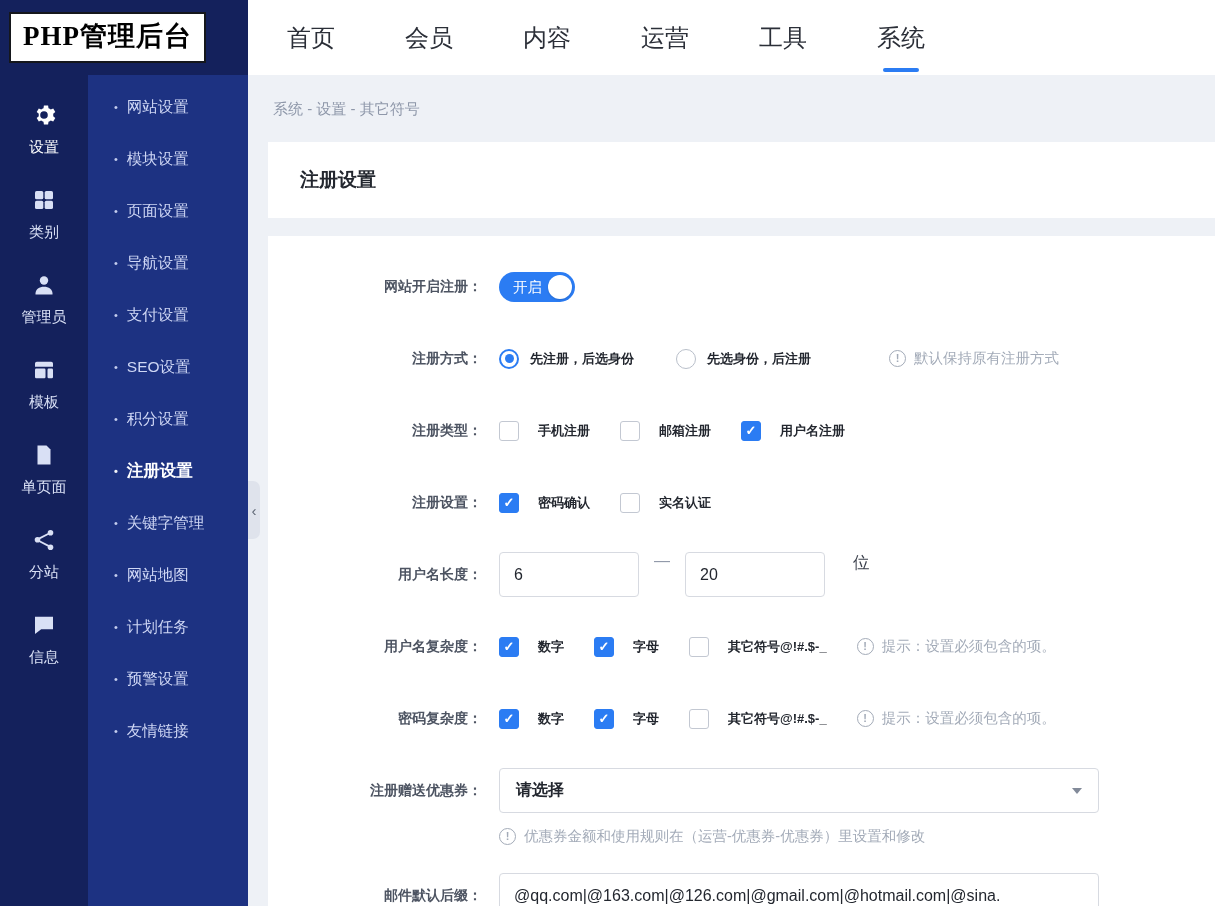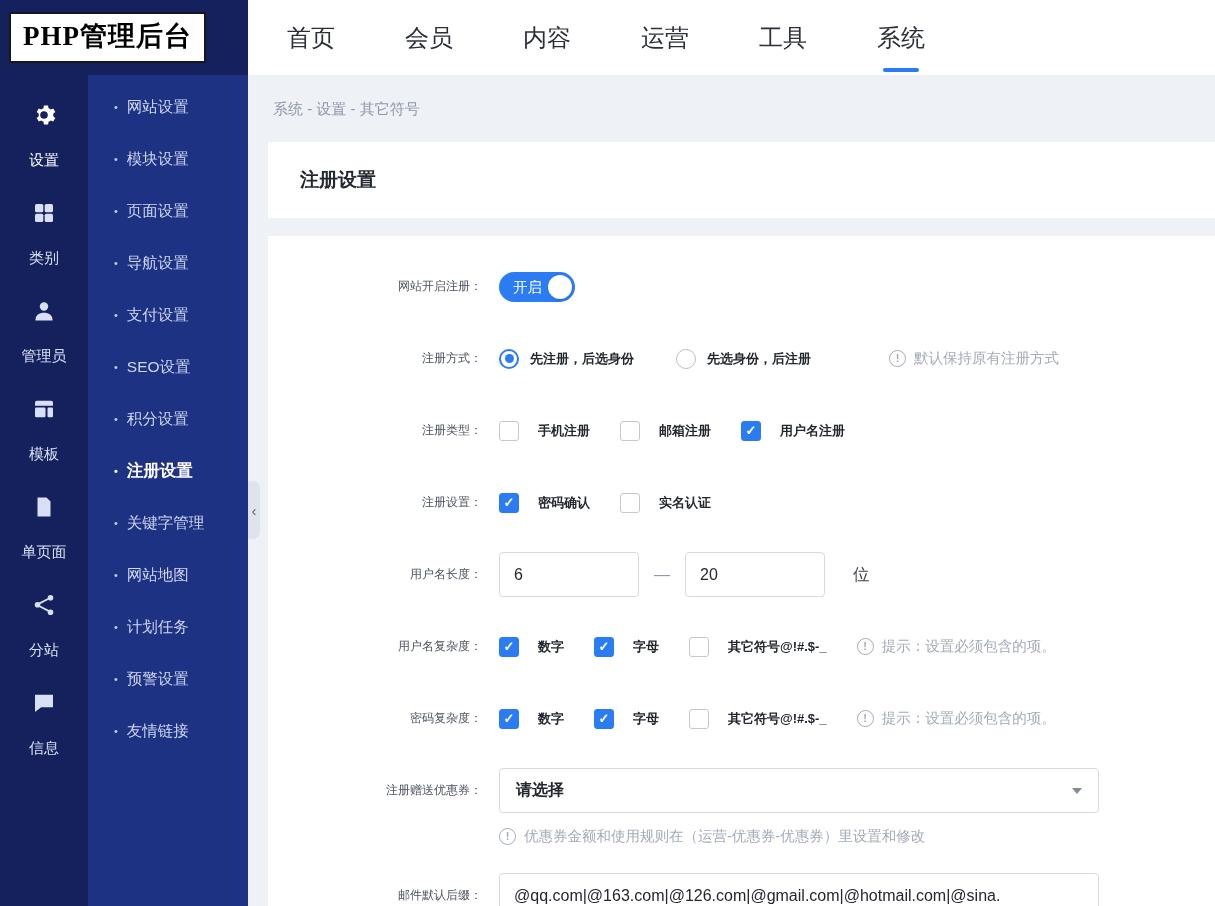--- a/index.html
+++ b/index.html
@@ -16,21 +16,21 @@
   html,body{width:1215px;height:906px;overflow:hidden;}
   body{font-family:"Liberation Sans",sans-serif;background:#fff;}
   .layout{display:flex;width:100%;height:100%;}
 
   
   .sidebar-wrap{flex:0 0 248px;display:flex;flex-direction:column;background:var(--sb-light);}
   .logo-area{height:75px;flex:0 0 75px;background:var(--sb-dark);display:flex;align-items:center;padding-left:9px;}
   .logo-box{background:#fff;border:2.5px solid #15171c;padding:4px 12px 7px;font-family:"Liberation Serif",serif;font-weight:700;font-size:27px;color:#000;letter-spacing:1px;white-space:nowrap;text-align:center;}
   .sidebar-body{flex:1;display:flex;min-height:0;}
   .rail{width:88px;flex:0 0 88px;background:var(--sb-dark);padding-top:12px;display:flex;flex-direction:column;}
-  .rail-item{display:flex;flex-direction:column;align-items:center;gap:20px;padding:16px 0 15px;color:#d9e0f5;cursor:pointer;}
+  .rail-item{display:flex;flex-direction:column;align-items:center;gap:7px;padding:16px 0 15px;color:#d9e0f5;cursor:pointer;}
   .rail-item.on{color:#ffffff;}
   .rail-item svg{width:24px;height:24px;fill:currentColor;}
   .rail-label{font-size:15px;}
   .submenu{flex:1;background:var(--sb-light);position:relative;padding-top:6px;}
   .menu-item{height:52px;display:flex;align-items:center;padding-left:26px;color:#cfd7f5;font-size:15.5px;cursor:pointer;white-space:nowrap;}
   .menu-item::before{content:"•";font-size:11px;margin-right:9px;opacity:.95;}
   .menu-item.on{color:#fff;font-weight:700;font-size:16.5px;}
   .collapse-handle{position:absolute;right:-12px;top:406px;width:12px;height:58px;background:#dfe3ec;border-radius:0 7px 7px 0;display:flex;align-items:center;justify-content:center;color:#5f6775;cursor:pointer;z-index:6;}
   .collapse-handle::before{content:"‹";font-size:15px;line-height:1;}
 
@@ -41,22 +41,22 @@
   .nav-item.on::after{content:"";position:absolute;left:50%;transform:translateX(-50%);bottom:8px;width:36px;height:3.5px;border-radius:2px;background:var(--accent);}
 
   .content{flex:1;background:var(--content-bg);display:flex;flex-direction:column;overflow:hidden;}
   .breadcrumb{padding:25px 0 23px 25px;font-size:15px;color:#8e97a9;}
   .title-card{margin-left:20px;background:#fff;padding:25px 32px;font-size:19px;font-weight:700;color:var(--text-dark);}
   .form-card{margin:18px 0 0 20px;flex:1;background:#fff;padding:28px 0 0 36px;overflow:hidden;}
 
   .form-row{display:flex;align-items:center;min-height:45px;margin-bottom:27px;}
   .form-row.top{align-items:flex-start;}
   .form-row.top .row-label{line-height:45px;}
-  .row-label{flex:0 0 178px;margin-right:17px;text-align:right;font-size:12px;color:var(--label);white-space:nowrap;}
-  .row-control{display:flex;align-items:center;min-width:0;}
+  .row-label{flex:0 0 178px;margin-right:17px;text-align:right;font-size:14px;color:var(--label);white-space:nowrap;font-weight:bold;}
+  .row-control{display:flex;min-width:0;}
   .row-control.stack{flex-direction:column;align-items:flex-start;}
 
   
   .toggle{position:relative;width:76px;height:30px;border-radius:16px;background:#c6cad2;cursor:pointer;}
   .toggle.on{background:var(--accent);}
   .toggle-label{color:#fff;font-size:14.5px;line-height:30px;margin-left:14px;display:inline-block;}
   .toggle::after{content:"";position:absolute;top:3px;right:3px;width:24px;height:24px;border-radius:50%;background:#fff;box-shadow:0 1px 2px rgba(0,0,0,.15);}
 
   
   .radio-option{display:flex;align-items:center;gap:11px;margin-right:42px;cursor:pointer;}

